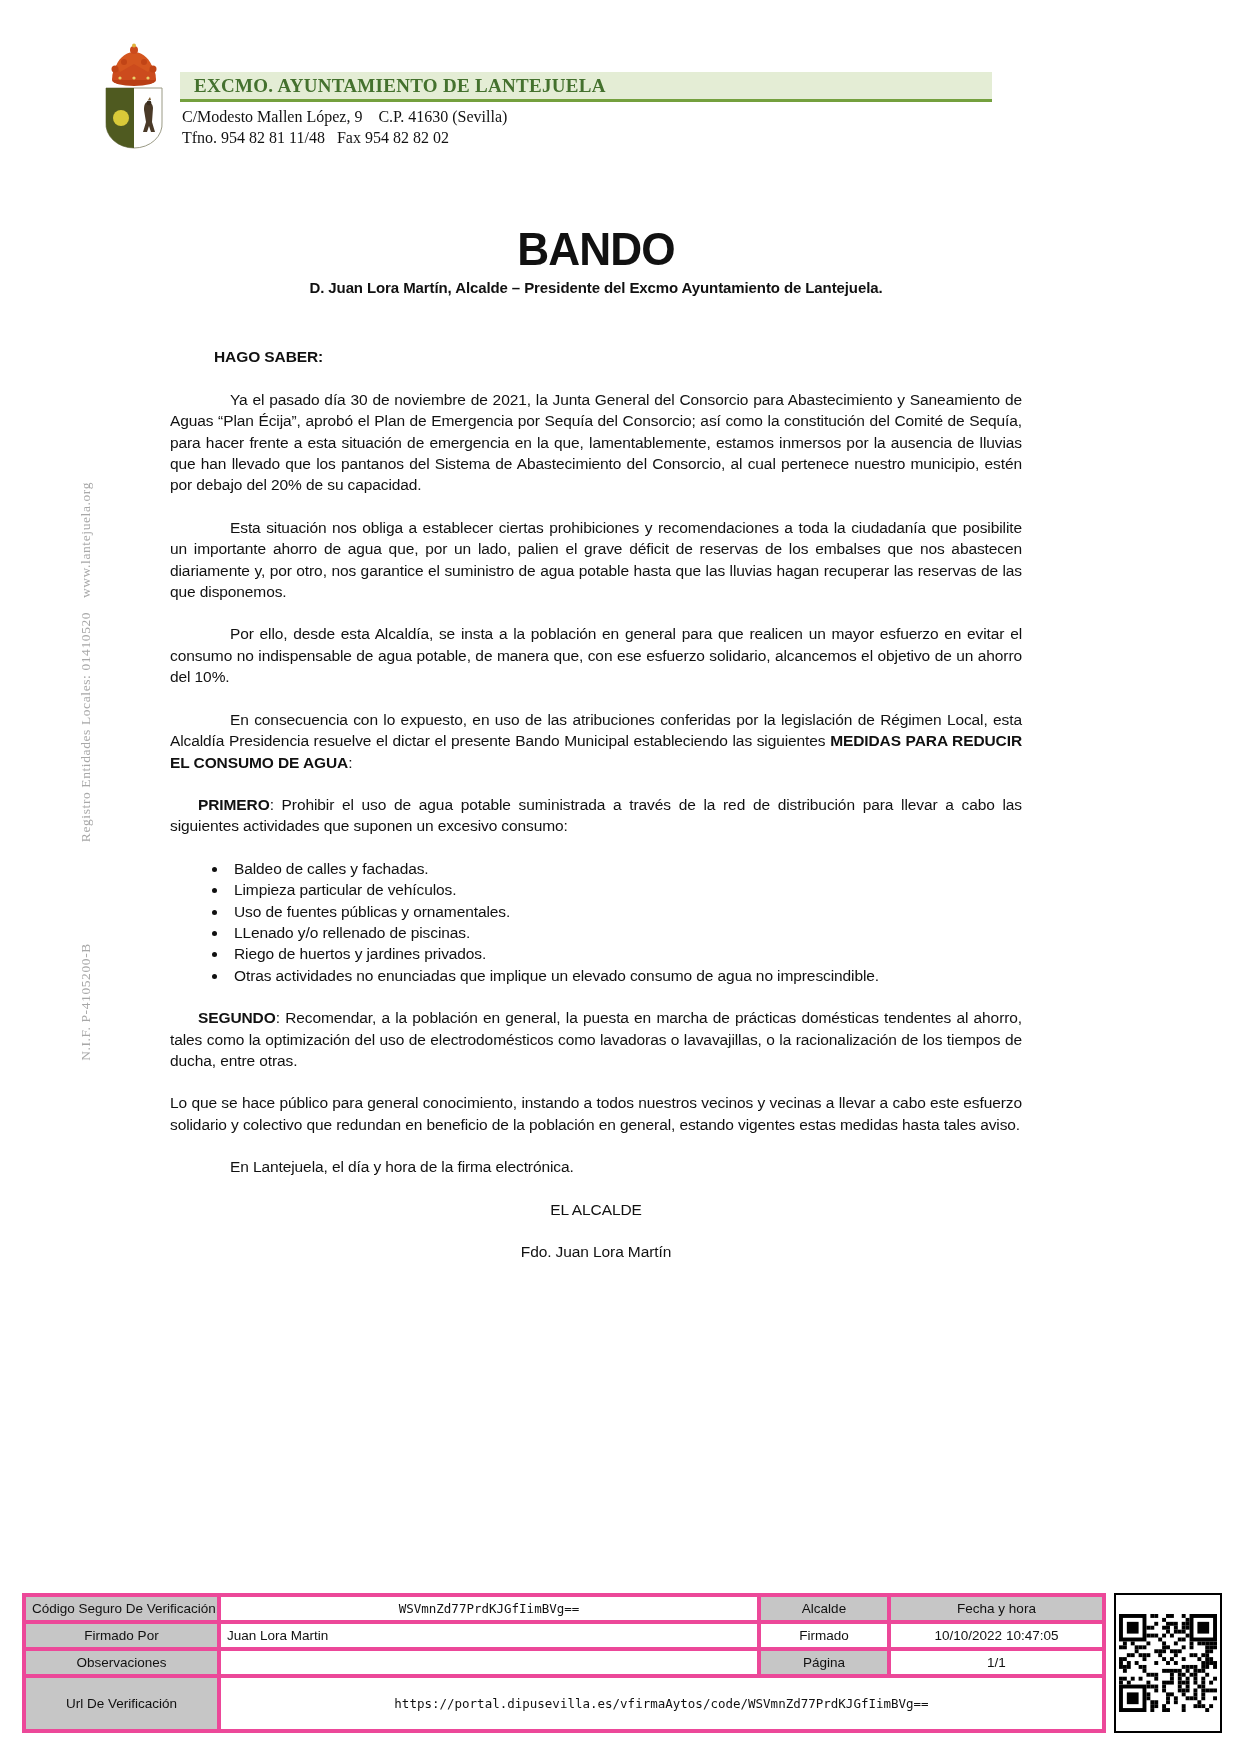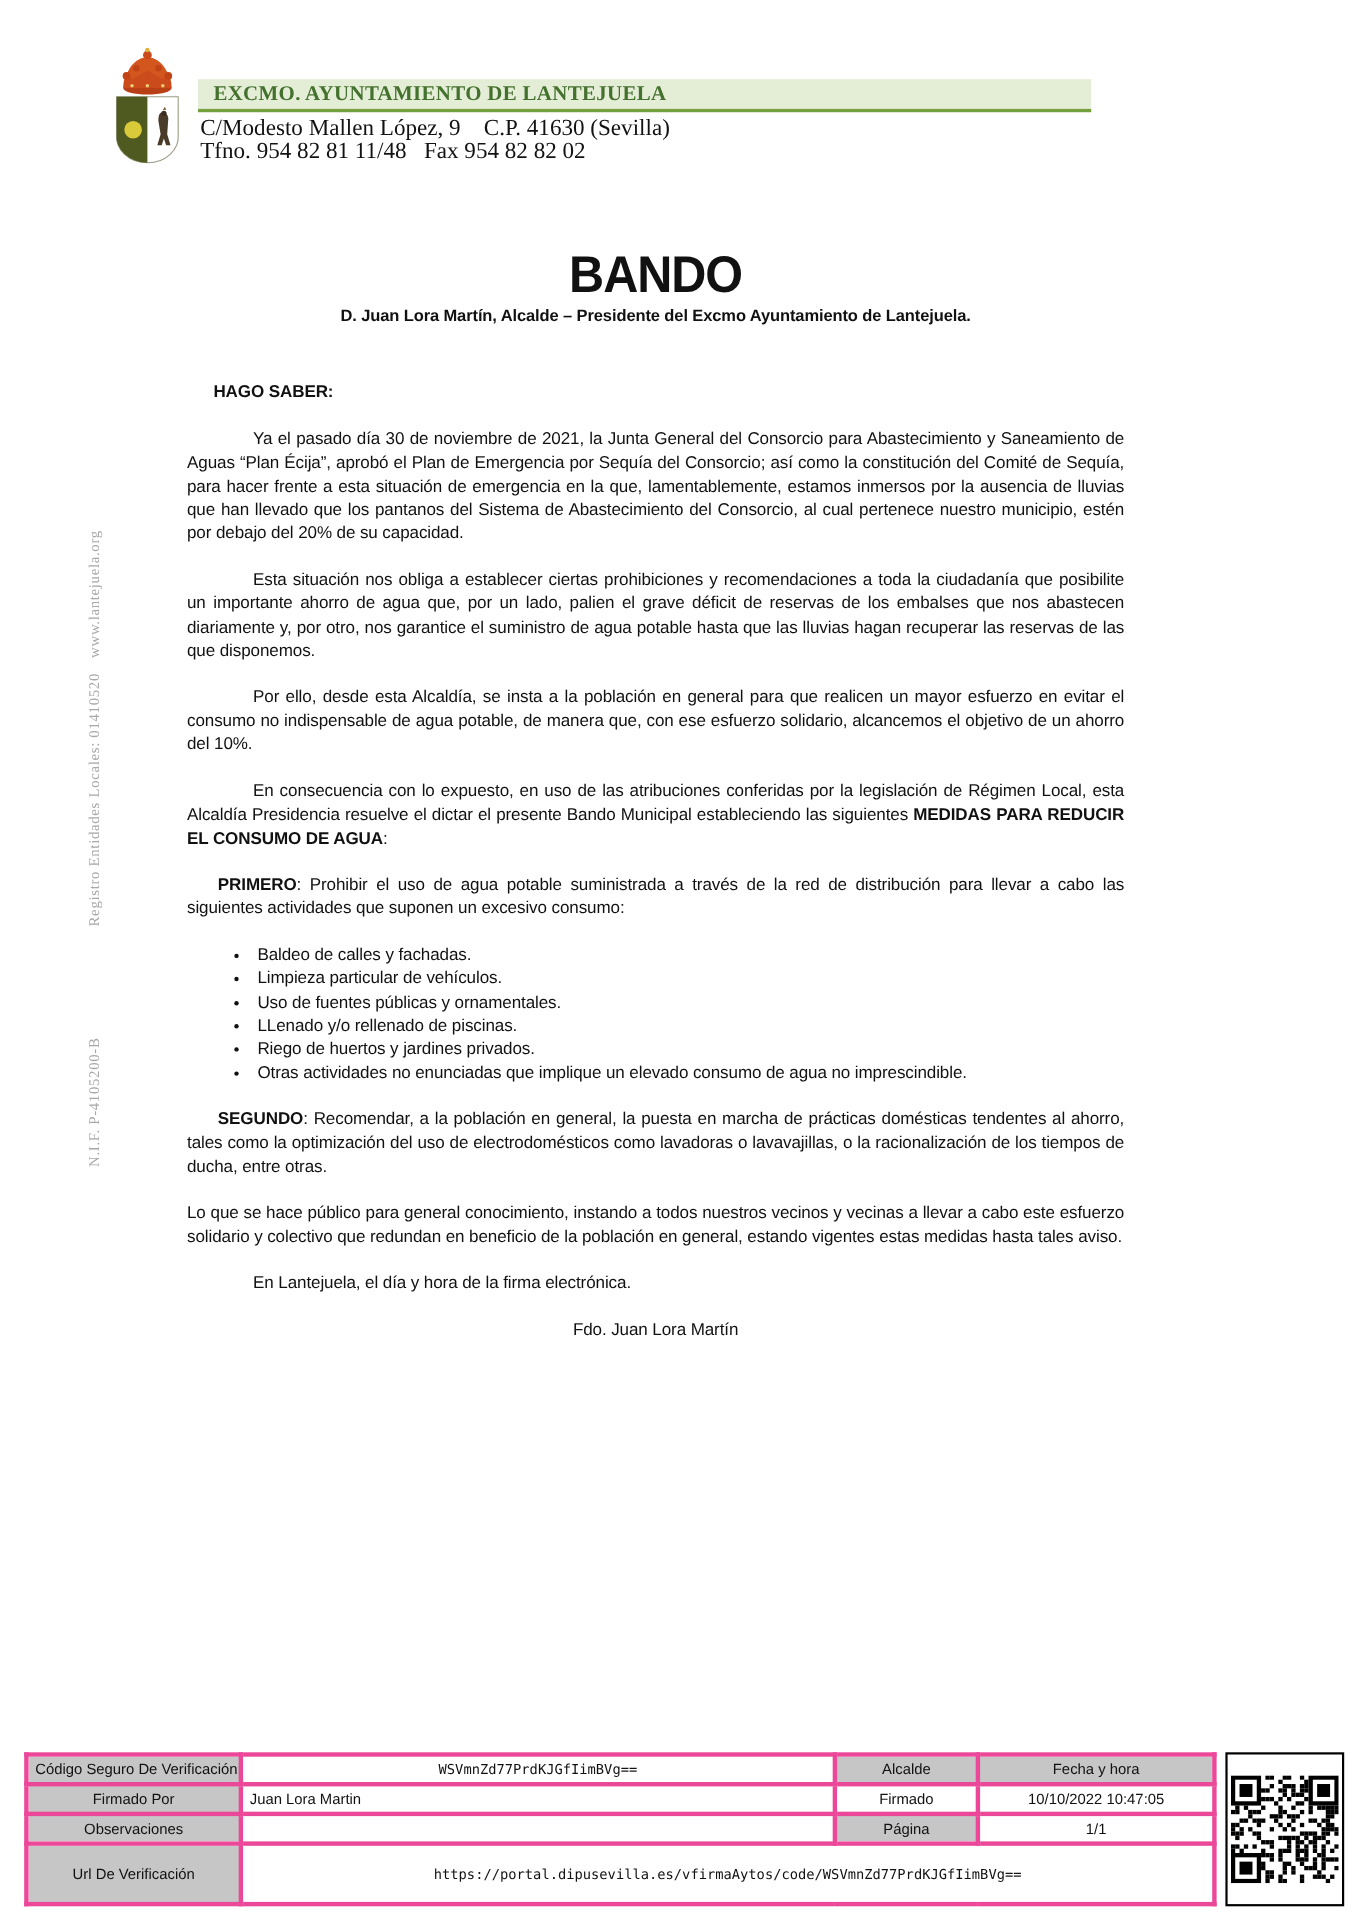--- a/index.html
+++ b/index.html
@@ -28,21 +28,21 @@
     border-bottom:3px solid var(--banner-line);
     padding:3px 0 2px 14px;
     font-family:"Liberation Serif",serif;
     font-weight:bold;
     font-size:19px;
     letter-spacing:.3px;
     color:var(--banner-text);
   }
   .addr{
     font-family:"Liberation Serif",serif;
-    font-size:21px;
+    font-size:16px;
     color:#121212;
     padding-left:2px;
     margin-top:4px;
     line-height:21px;
   }
   
   .side-note{
     position:absolute;
     left:86px;
     transform:translate(-50%,-50%) rotate(-90deg);
@@ -75,21 +75,21 @@
   }
   .subtitle{
     text-align:center;
     font-weight:bold;
     font-size:15px;
     margin-top:3px;
   }
   .salutation{
     font-weight:bold;
     margin-top:48px;
-    margin-left:24px;
+    margin-left:44px;
     text-align:left;
   }
   p.para{margin-top:21px;}
   p.ind{text-indent:60px;}
   p.ind-sm{text-indent:28px;}
   ul.measures{
     margin-top:21px;
     padding-left:58px;
     list-style:disc;
   }
@@ -210,20 +210,21 @@
       <li>LLenado y/o rellenado de piscinas.</li>
       <li>Riego de huertos y jardines privados.</li>
       <li>Otras actividades no enunciadas que implique un elevado consumo de agua no imprescindible.</li>
     </ul>
 
     <p class="para ind-sm"><strong>SEGUNDO</strong><span>: Recomendar, a la población en general, la puesta en marcha de prácticas domésticas tendentes al ahorro, tales como la optimización del uso de electrodomésticos como lavadoras o lavavajillas, o la racionalización de los tiempos de ducha, entre otras.</span></p>
 
     <p class="para">Lo que se hace público para general conocimiento, instando a todos nuestros vecinos y vecinas a llevar a cabo este esfuerzo solidario y colectivo que redundan en beneficio de la población en general, estando vigentes estas medidas hasta tales aviso.</p>
     <p class="para ind">En Lantejuela, el día y hora de la firma electrónica.</p>
 
+    <p class="para center role">EL ALCALDE</p>
     <p class="para center fdo">Fdo. Juan Lora Martín</p>
   </main>
 
   <div class="footer">
     <table class="sign">
       <colgroup>
         <col style="width:195px">
           <col style="width:540px">
           <col style="width:130px">
           <col style="width:215px">

